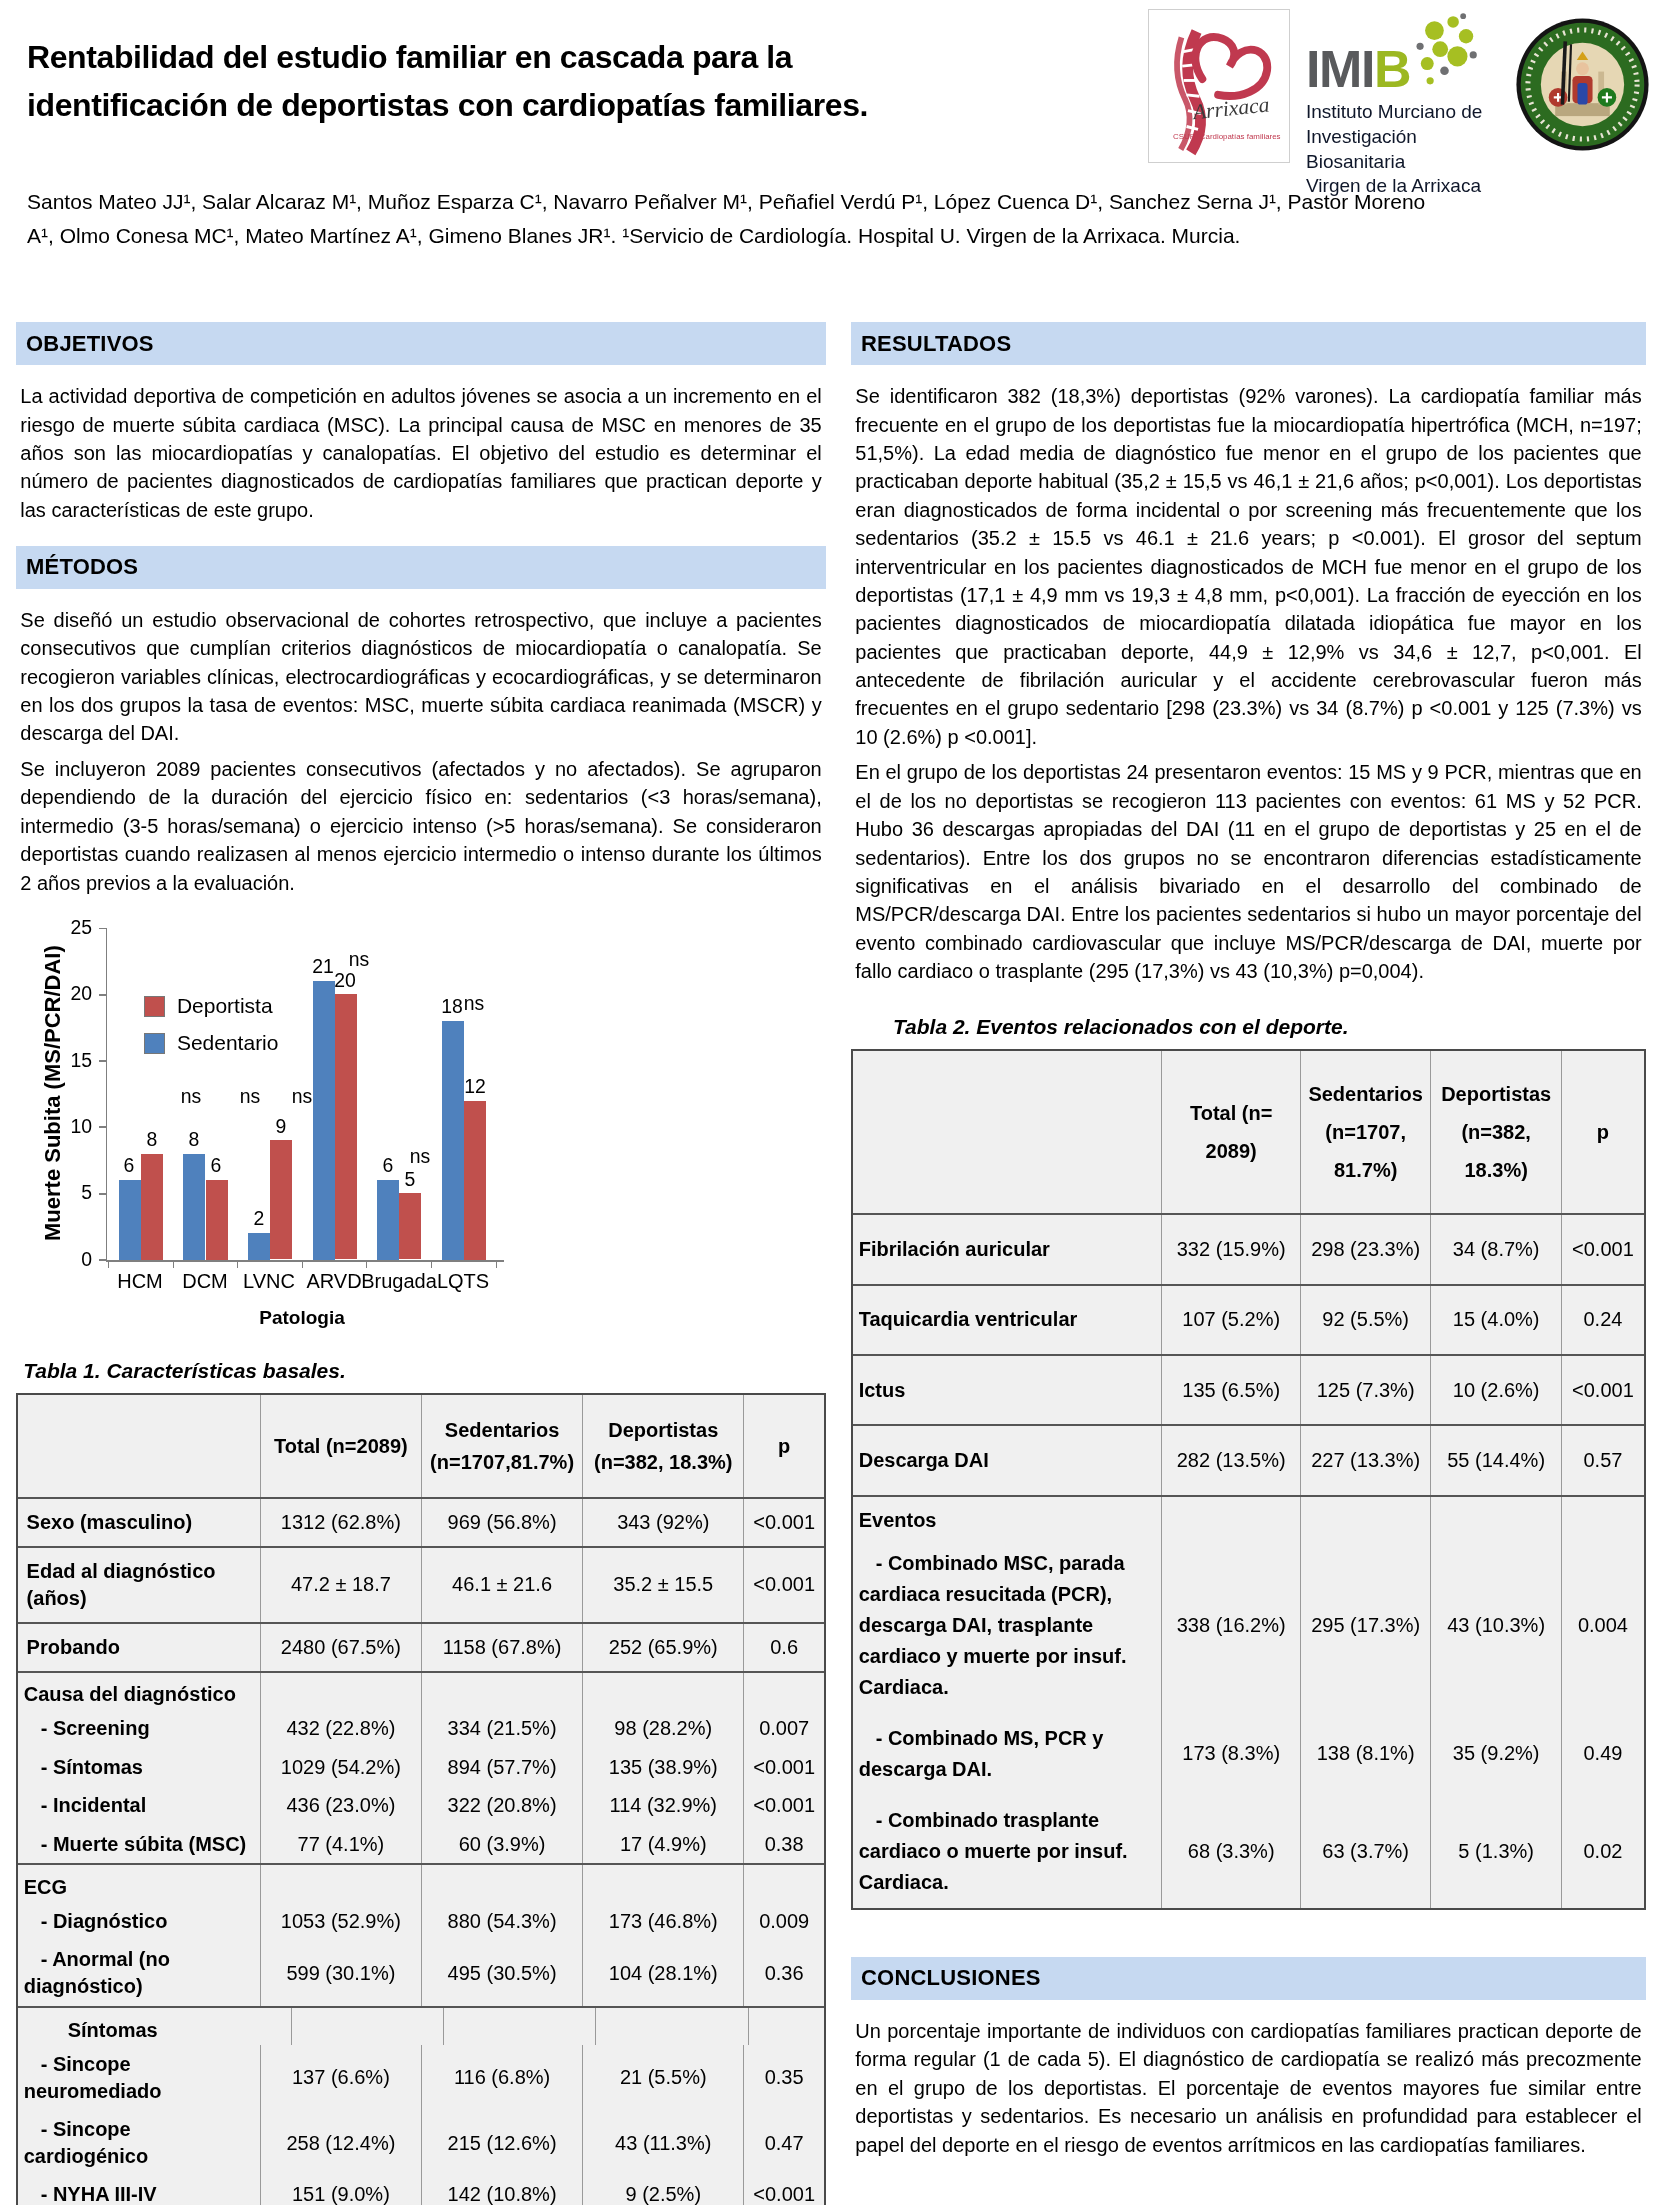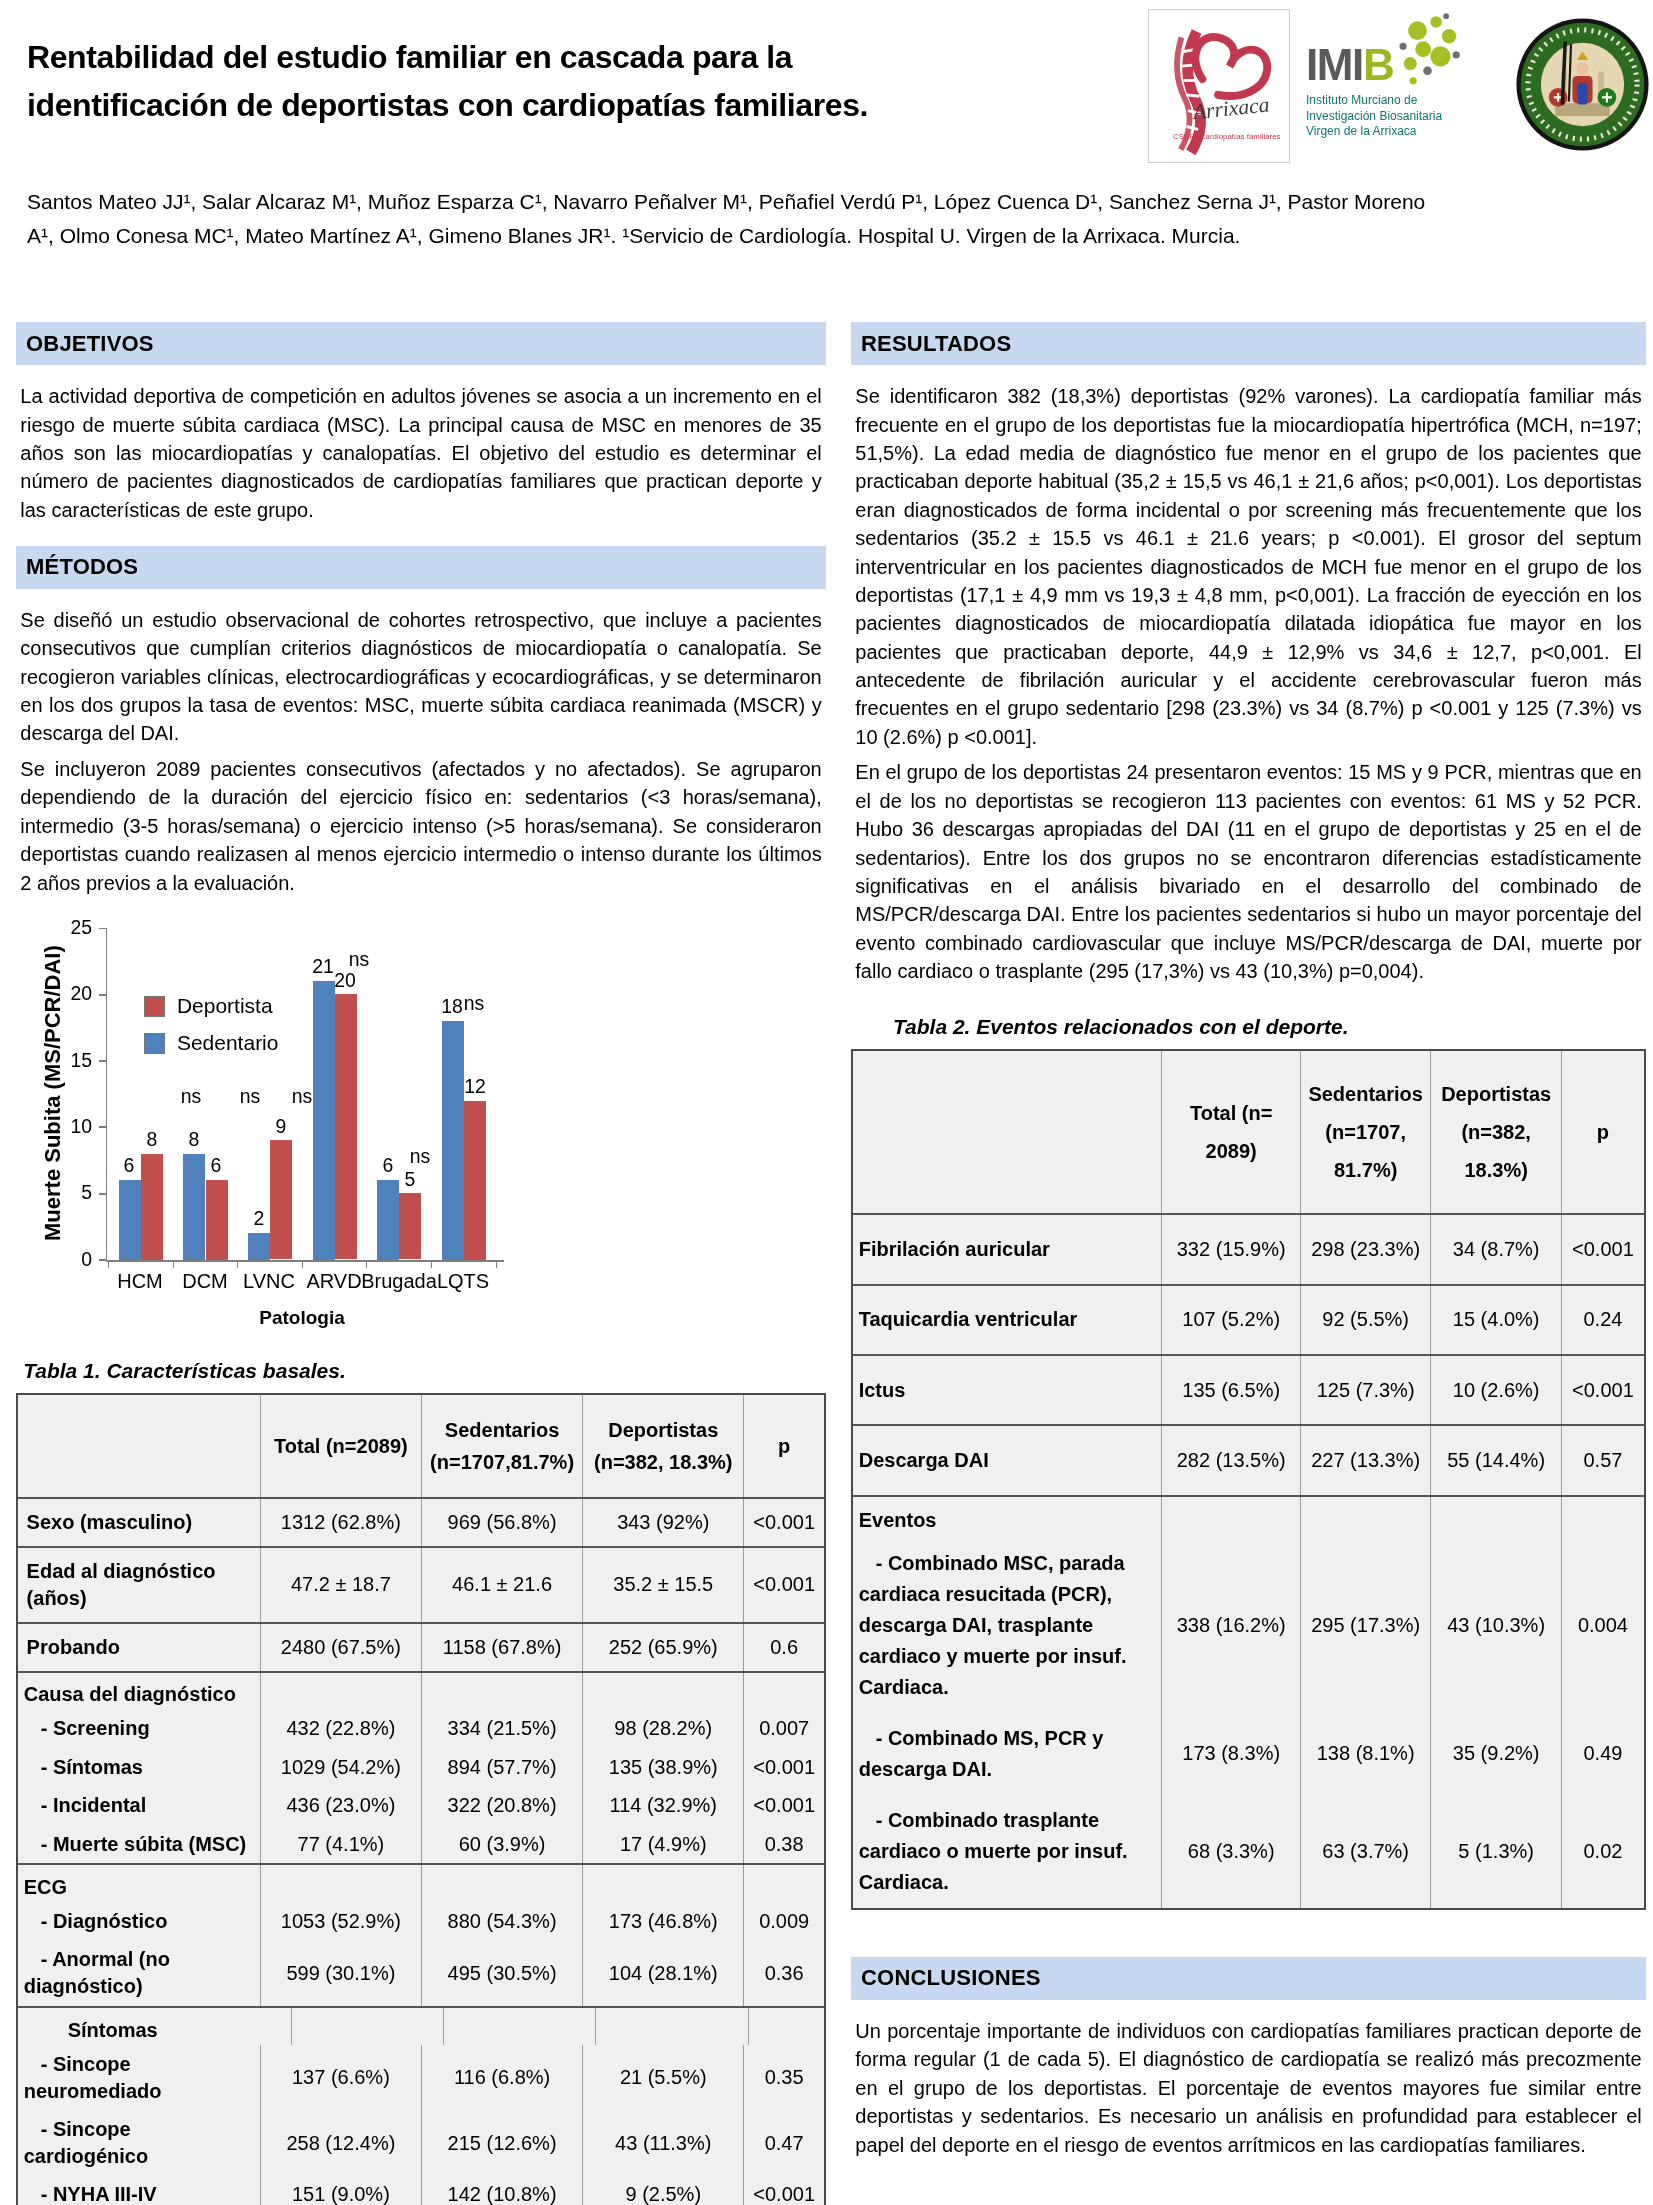--- a/index.html
+++ b/index.html
@@ -8,24 +8,24 @@
 
   
   .title-block{position:absolute;left:27px;top:33px;width:847px;}
   .title-line{font-size:32px;font-weight:bold;line-height:1.5;letter-spacing:-0.4px;}
   .authors{position:absolute;left:27px;top:185px;width:1407px;font-size:21px;line-height:1.62;text-align:left;}
   .logos{position:absolute;left:1148px;top:8.6px;display:flex;gap:16px;align-items:flex-start;}
   .logo-box{background:#fff;}
   .logo-arrixaca{width:140px;height:152px;border:0.7px solid #cfcfcf;}
   .logo-imib{width:192px;height:154px;display:flex;flex-direction:column;}
   .imib-row{display:flex;align-items:flex-start;}
-  .imib-acronym{font-size:44px;font-weight:bold;line-height:1.0;letter-spacing:-1.4px;margin-top:34px;}
+  .imib-acronym{font-size:52px;font-weight:bold;line-height:1.0;letter-spacing:-1.4px;margin-top:34px;}
   .imib-gray{color:#595a5c;}
   .imib-green{color:#9cb821;}
-  .imib-lines{font-size:12px;color:#0f766e;line-height:1.3;margin-top:5.7px;}
+  .imib-lines{font-size:19px;color:#0f172a;line-height:1.3;margin-top:5.7px;}
   .logo-umu{width:136px;height:152px;display:flex;align-items:center;justify-content:center;}
 
   
   .left-col{position:absolute;left:16px;top:322px;width:810px;}
   .right-col{position:absolute;left:851px;top:322px;width:795px;}
 
   .section-bar{background:#c6d9f1;font-size:22px;font-weight:bold;padding:8.6px 10px;letter-spacing:0.2px;}
   .body-text{font-size:20px;line-height:1.42;text-align:justify;margin:17px 4.3px 0 4.3px;}
   .body-text.mt-sm{margin-top:7.2px;}
 

